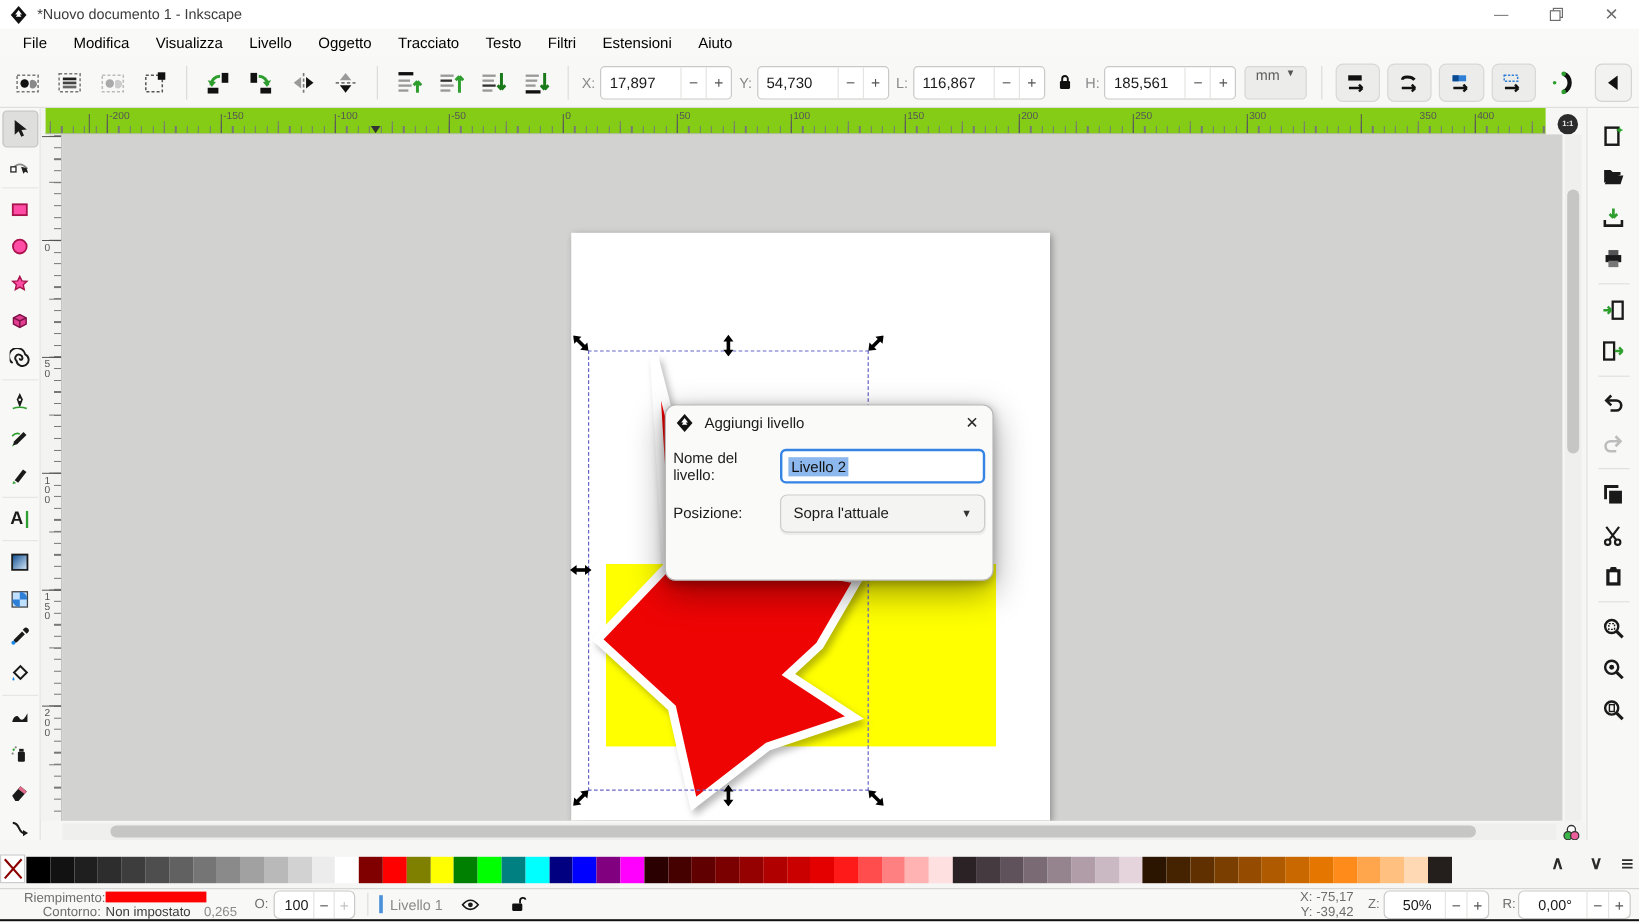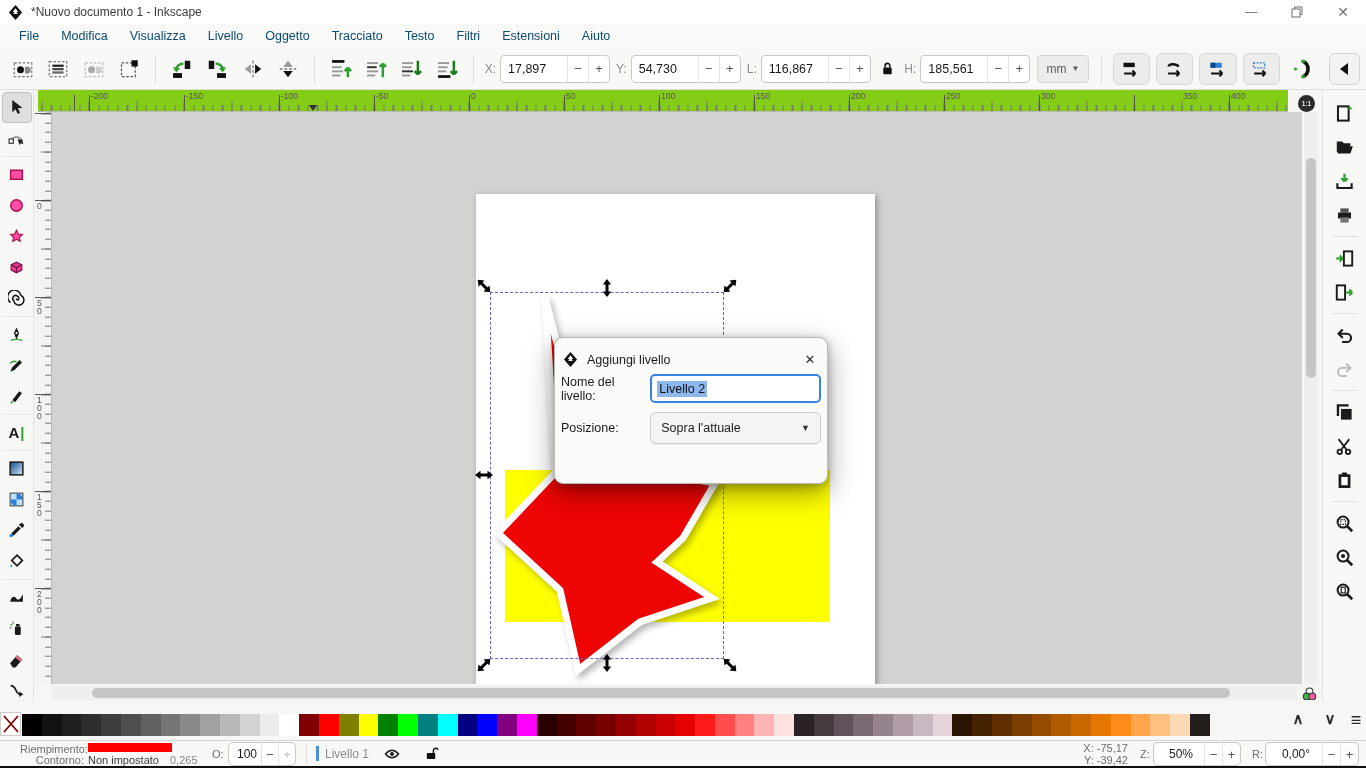--- a/index.html
+++ b/index.html
@@ -10,32 +10,32 @@
 
   
   .titlebar{position:absolute;left:0;top:0;width:1366px;height:24px;background:#ffffff;display:flex;align-items:center}
   .titlebar .logo{margin-left:8px}
   .title-text{margin-left:8px;font-size:12px;color:#3c3c3c}
   .winbtns{position:absolute;right:0;top:0;height:24px;display:flex}
   .winbtn{width:46px;height:24px;display:flex;align-items:center;justify-content:center;color:#6e6e6e;font-size:12px}
 
   
   .menubar{position:absolute;left:0;top:24px;width:1366px;height:24px;background:#f9f9f8;display:flex;align-items:center;padding-left:8px}
-  .menu-item{font-size:12.5px;color:#0c4a6e;padding:3px 11px}
+  .menu-item{font-size:12.5px;color:#000000;padding:3px 11px}
 
   
   .cmdbar{position:absolute;left:0;top:48px;width:1366px;height:42px;background:#f8f8f7;border-bottom:1px solid #dedede;display:flex;align-items:center}
   .ib{width:30px;height:30px;display:flex;align-items:center;justify-content:center;margin:0 3px}
   .tsep{width:1px;height:28px;background:#dcdcdb;margin:0 8px}
   .field{display:flex;align-items:center;margin:0 3px}
   .flabel{font-size:12px;color:#8a8a8a;margin-right:4px}
   .spin{display:flex;align-items:stretch;width:110px;height:28px;background:#fff;border:1px solid #c9c9c8;border-radius:4px;overflow:hidden}
   .sval{flex:1;font-size:12.5px;color:#1a1a1a;display:flex;align-items:center;padding-left:7px}
   .sbtn{width:21px;display:flex;align-items:center;justify-content:center;color:#555;font-size:13px;border-left:1px solid #e4e4e3}
-  .unitbox{width:52px;height:28px;background:#ececeb;border:1px solid #d6d6d5;border-radius:4px;display:flex;align-items:center;justify-content:center;gap:5px;color:#5d5d5d;font-size:12px;margin:0 4px}
+  .unitbox{width:52px;height:28px;background:#ececeb;border:1px solid #d6d6d5;border-radius:4px;display:flex;justify-content:center;gap:5px;color:#5d5d5d;font-size:12px;margin:0 4px}
   .caret{font-size:8px;color:#555}
   .togglebtn{width:38px;height:32px;background:#ececeb;border:1px solid #d8d8d7;border-radius:6px;display:flex;align-items:center;justify-content:center;margin:0 3px}
   .collapsebtn{width:32px;height:32px;background:#f2f2f1;border:1px solid #d4d4d3;border-radius:6px;display:flex;align-items:center;justify-content:center;margin-left:10px}
 
   
   .toolbox{position:absolute;left:0;top:90px;width:34px;height:616px;background:#f8f8f7;border-right:1px solid #e2e2e1;display:flex;flex-direction:column;align-items:center;padding-top:2px}
   .tool{width:30px;height:31px;display:flex;align-items:center;justify-content:center;border-radius:4px}
   .tool.active{background:#dededd;border:1px solid #c2c2c1}
   .tgroup{border-bottom:1px solid #e6e6e5;padding-bottom:2px;margin-bottom:2px;display:flex;flex-direction:column;align-items:center}
   .atool{font-size:15px;font-weight:bold;color:#1a1a1a;display:flex;align-items:flex-start}
@@ -72,21 +72,21 @@
   .cms-icon{position:absolute;left:1297px;top:684px;width:24px;height:20px;display:flex;align-items:center;justify-content:center;background:#f4f4f3;border-radius:4px}
   .expand-arrow{position:absolute;left:1338px;top:680px}
 
   
   .rpanel{position:absolute;left:1322px;top:90px;width:44px;height:610px;background:#f8f8f7;border-left:1px solid #e2e2e1;display:flex;flex-direction:column;align-items:center;padding-top:6px}
   .rp-btn{width:32px;height:30px;display:flex;align-items:center;justify-content:center;margin:2px 0}
   .rp-sep{width:26px;height:1px;background:#e0e0df;margin:4px 0}
 
   
   .dialog{position:absolute;left:554px;top:337px;width:274px;height:147px;background:#fafaf9;border:1px solid #b8b8b7;border-radius:9px;box-shadow:0 10px 28px rgba(0,0,0,.38),0 2px 8px rgba(0,0,0,.25);z-index:60}
-  .dlg-title{display:flex;align-items:flex-end;height:29px;padding:0 8px}
+  .dlg-title{display:flex;align-items:center;height:29px;padding:0 8px}
   .dlg-title-text{margin-left:9px;font-size:12.5px;color:#1b1b1b}
   .dlg-close{margin-left:auto;font-size:13px;color:#2b2b2b;width:18px;text-align:center}
   .dlg-row{display:flex;align-items:center;padding:0 6px;margin-top:7px}
   .dlg-label{width:90px;font-size:12.5px;color:#1b1b1b}
   .dlg-input{width:172px;height:29px;background:#fff;border:2px solid #3584e4;border-radius:5px;display:flex;align-items:center;padding-left:5px}
   .dlg-input .seltext{background:#8cb8ee;font-size:12.5px;color:#111;padding:1px 2px}
   .dlg-select{width:172px;height:32px;background:#f4f4f3;border:1px solid #cdcdcc;border-radius:6px;display:flex;align-items:center;padding:0 10px;font-size:12.5px;color:#1b1b1b;box-shadow:0 1px 1px rgba(0,0,0,.06)}
   .dlg-select .caret{margin-left:auto;font-size:9px;color:#333}
   .dlg-btnrow{display:flex;justify-content:flex-end;gap:6px;padding:0 6px;margin-top:8px}
   .dlg-btn{width:88px;height:31px;background:#f4f4f3;border:1px solid #cdcdcc;border-radius:6px;font-size:12.5px;color:#1b1b1b;display:flex;align-items:center;justify-content:center;box-shadow:0 1px 1px rgba(0,0,0,.06)}

